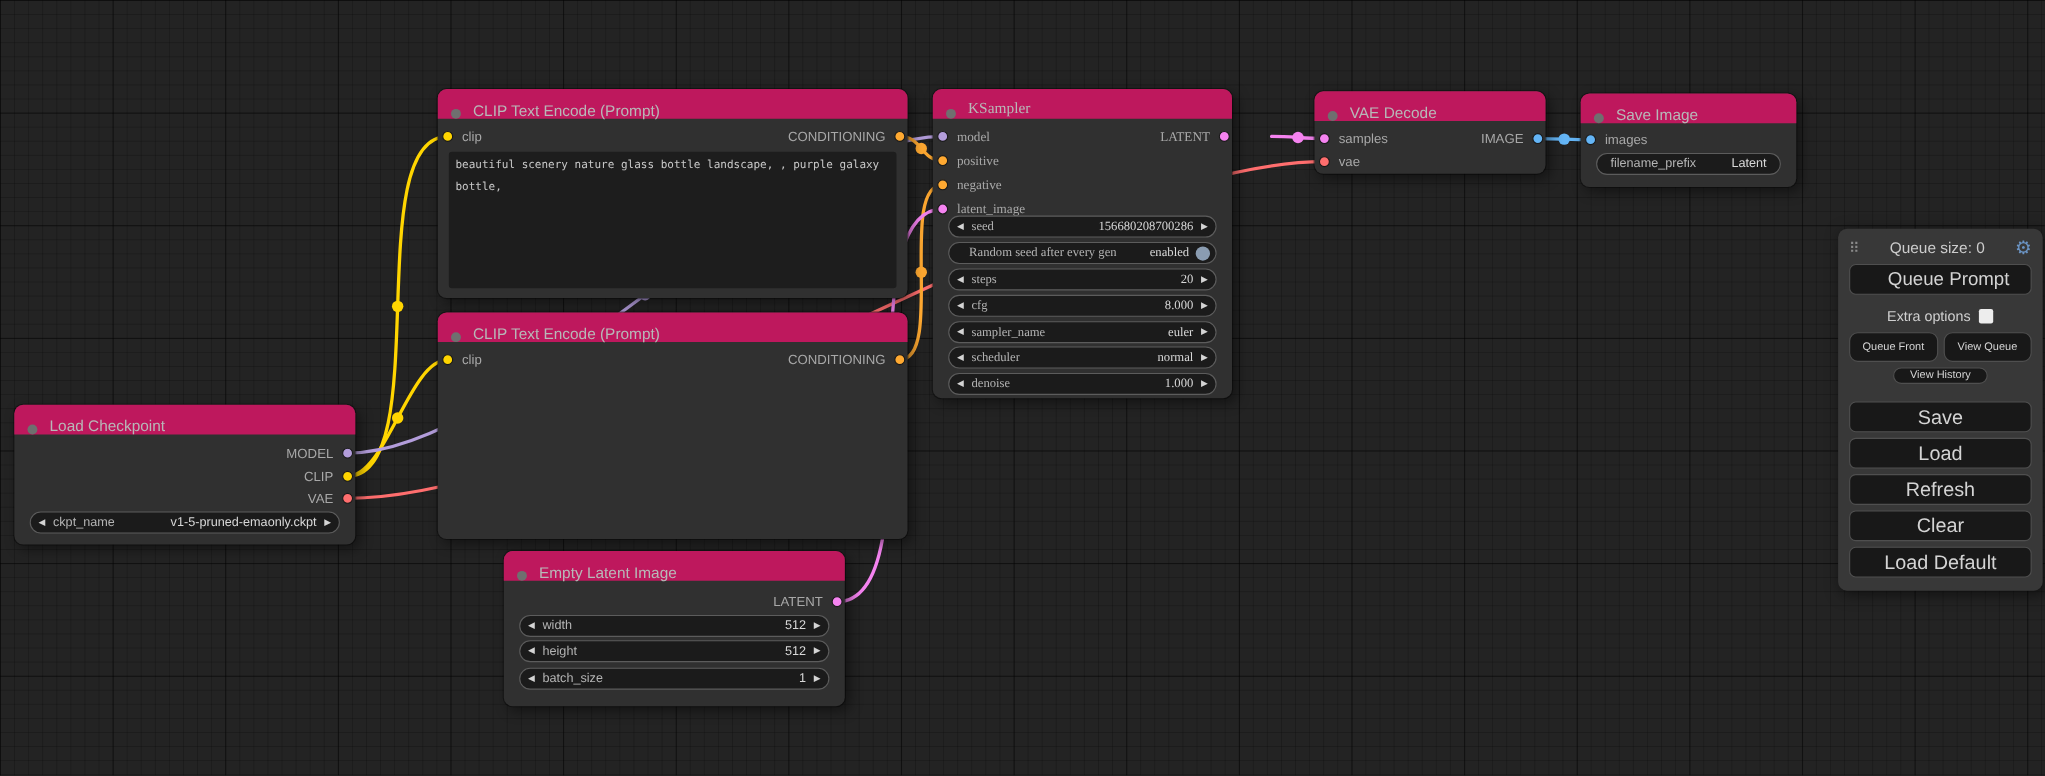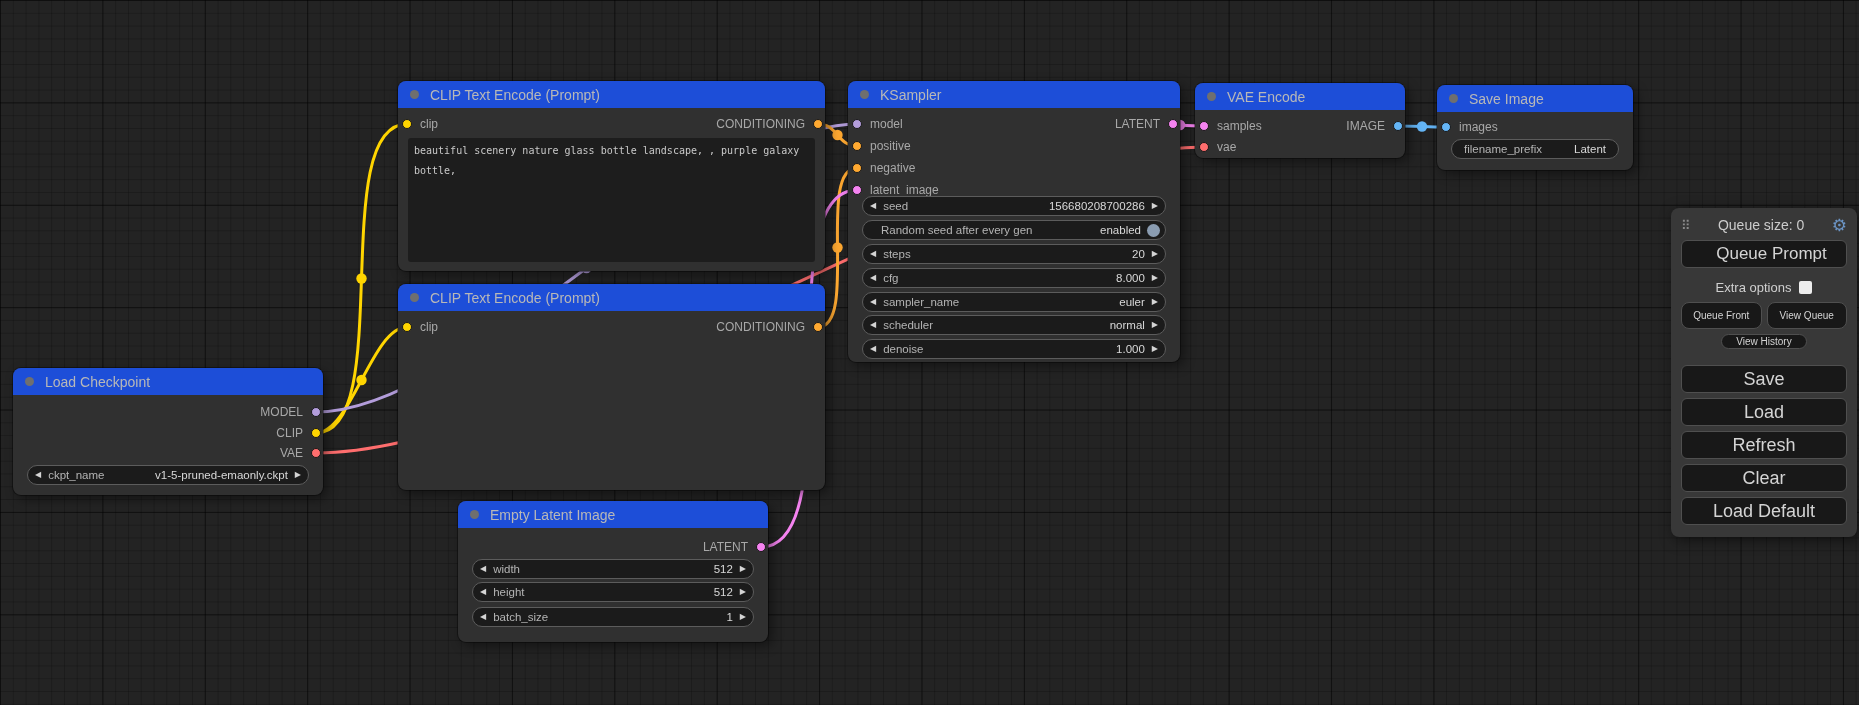--- a/index.html
+++ b/index.html
@@ -8,22 +8,22 @@
     background-image:
       linear-gradient(rgba(0,0,0,.45) 1px, transparent 1px),
       linear-gradient(90deg, rgba(0,0,0,.45) 1px, transparent 1px),
       linear-gradient(rgba(0,0,0,.20) 1px, transparent 1px),
       linear-gradient(90deg, rgba(0,0,0,.20) 1px, transparent 1px);
     background-size:102.4px 102.4px,102.4px 102.4px,12.8px 12.8px,12.8px 12.8px;
     font-family:"Liberation Sans",sans-serif;}
   #links-svg{position:absolute;left:0;top:0;z-index:1;}
   .node{position:absolute;z-index:2;background:#303030;border-radius:8px;
     box-shadow:4px 4px 12px rgba(0,0,0,.45), 0 0 0 1px rgba(0,0,0,.35);}
-  .node-title{position:absolute;top:0;left:0;right:0;height:27px;background:#1d4ed8;
-    border-radius:8px 8px 0 0;display:flex;align-items:center;color:#b8b8b8;font-size:14px;}
+  .node-title{position:absolute;top:0;left:0;right:0;height:27px;background:#be185d;
+    border-radius:8px 8px 0 0;display:flex;align-items:flex-end;color:#b8b8b8;font-size:14px;}
   .title-dot{width:9px;height:9px;border-radius:50%;background:#6f6f6f;margin:0 11px 0 12px;flex:0 0 auto;}
   .port{position:absolute;height:20px;display:flex;align-items:center;font-size:12px;color:#a8a8a8;white-space:nowrap;}
   .port.in{left:0;}
   .port.out{right:0;flex-direction:row-reverse;justify-content:center;}
   .port-dot{width:10px;height:10px;border-radius:50%;border:1px solid #191919;box-sizing:border-box;flex:0 0 auto;}
   .port.in .port-dot{margin-left:4px;margin-right:8px;}
   .port.out .port-dot{margin-right:2px;margin-left:8px;}
   .widget{position:absolute;left:14px;right:14px;height:20px;background:#1b1b1b;
     border:1px solid #5c5c5c;border-radius:10px;box-sizing:border-box;display:flex;
     align-items:center;font-size:11.5px;color:#b4b4b4;white-space:nowrap;overflow:hidden;}
@@ -100,21 +100,21 @@
         </div>
         <div class="port in" style="top: 33px;">
           <span class="port-dot" style="background: rgb(255, 213, 0);"></span>
           <span class="port-label">clip</span>
         </div>
         <div class="port out" style="top: 33px;">
           <span class="port-dot" style="background: rgb(255, 169, 49);"></span>
           <span class="port-label">CONDITIONING</span>
         </div>
       </div>
-      <div class="node" style="left: 848px; top: 81px; width: 332px; height: 281px;">
+      <div class="node" style="left: 848px; top: 81px; width: 272px; height: 281px; font-family: Liberation Serif, serif;">
         <div class="node-title">
           <span class="title-dot"></span>
           <span>KSampler</span>
         </div>
         <div class="port in" style="top: 33px;">
           <span class="port-dot" style="background: rgb(179, 157, 219);"></span>
           <span class="port-label">model</span>
         </div>
         <div class="port in" style="top: 55px;">
           <span class="port-dot" style="background: rgb(255, 169, 49);"></span>
@@ -194,21 +194,21 @@
         <div class="widget combo" style="top: 97px;">
           <span class="w-arrow">◀</span>
           <span class="w-label">ckpt_name</span>
           <span class="w-value">v1-5-pruned-emaonly.ckpt</span>
           <span class="w-arrow">▶</span>
         </div>
       </div>
       <div class="node" style="left: 1195px; top: 83px; width: 210px; height: 75px;">
         <div class="node-title">
           <span class="title-dot"></span>
-          <span>VAE Encode</span>
+          <span>VAE Decode</span>
         </div>
         <div class="port in" style="top: 33px;">
           <span class="port-dot" style="background: rgb(245, 131, 240);"></span>
           <span class="port-label">samples</span>
         </div>
         <div class="port in" style="top: 54px;">
           <span class="port-dot" style="background: rgb(255, 110, 110);"></span>
           <span class="port-label">vae</span>
         </div>
         <div class="port out" style="top: 33px;">

